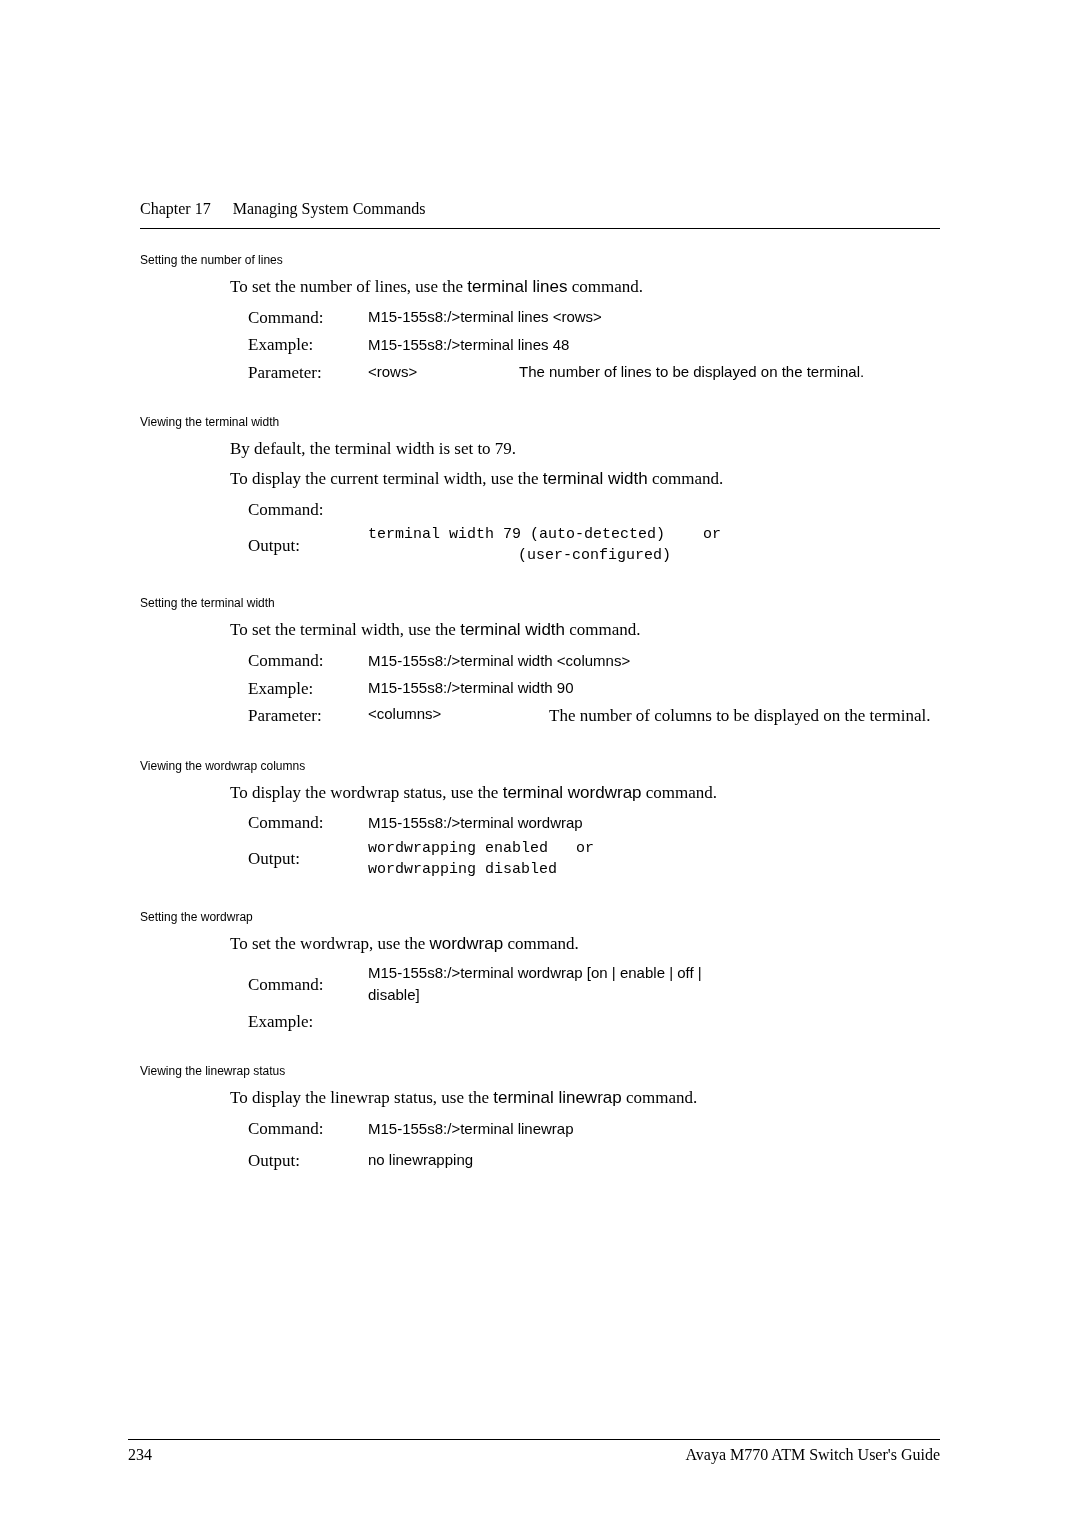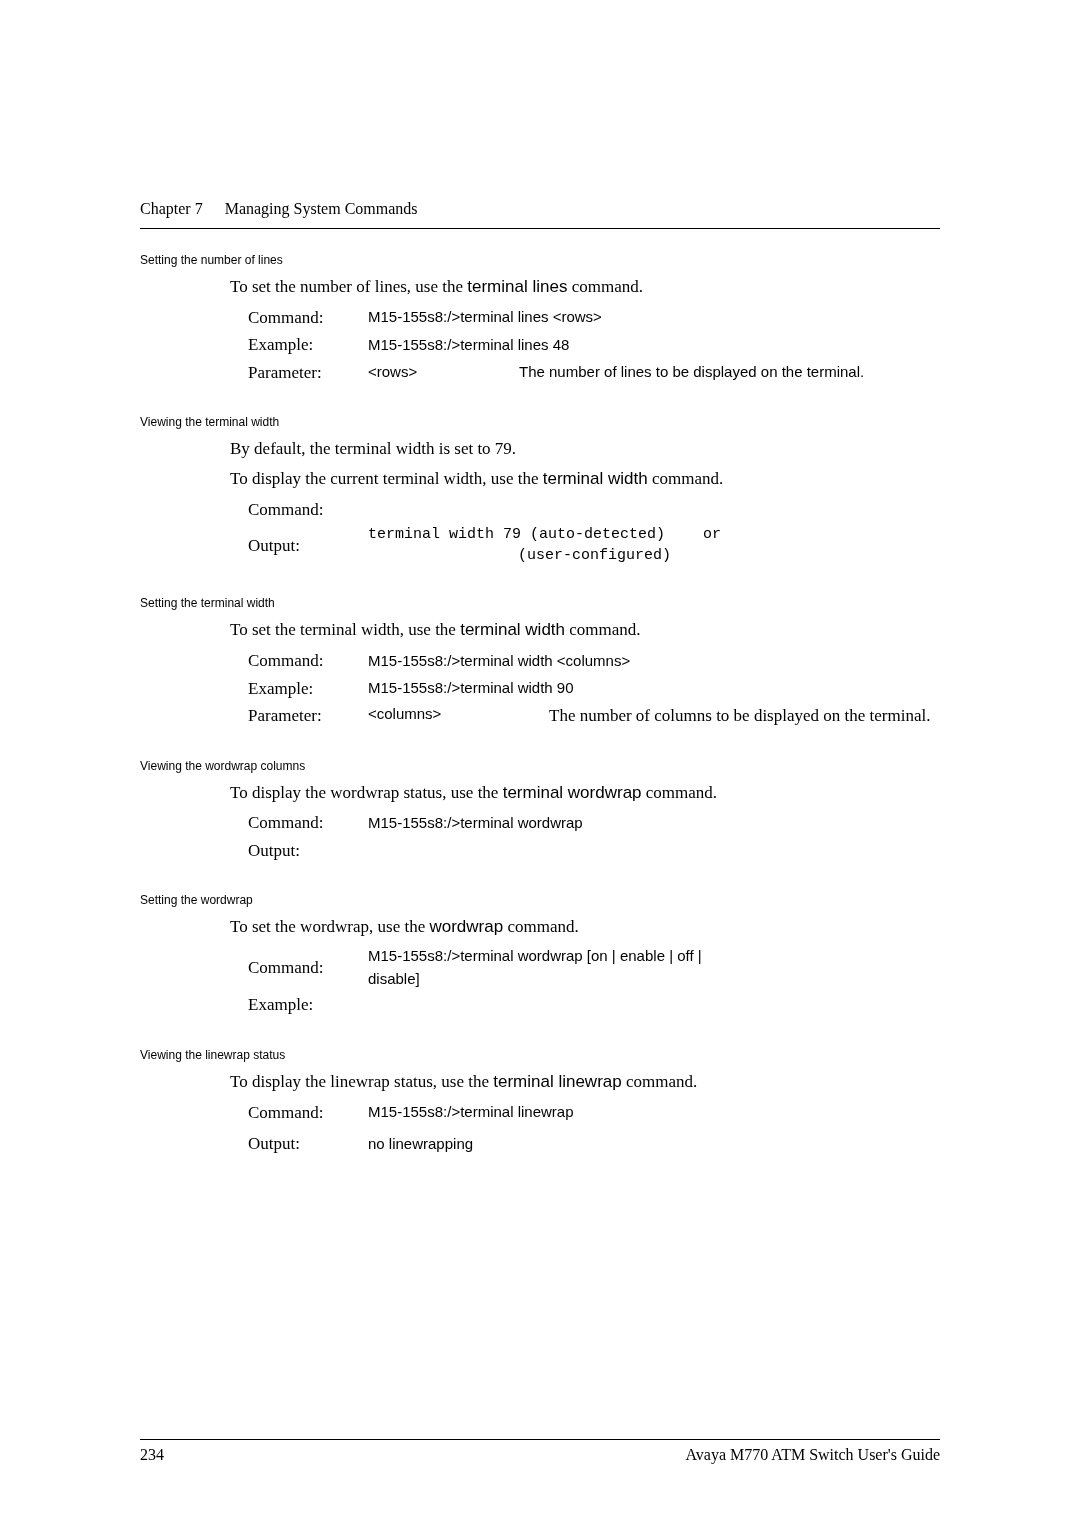--- a/index.html
+++ b/index.html
@@ -84,21 +84,21 @@
       font-size: 17px;
     }
     .output-multi {
       font-family: Liberation Mono, monospace;
       font-size: 15px;
       line-height: 1.4;
     }
     .footer {
       position: absolute;
       bottom: 64px;
-      left: 140px;
+      left: 128px;
       right: 140px;
     }
     hr.bottom-rule {
       border: none;
       border-top: 1px solid #000;
       margin-bottom: 6px;
     }
     .footer-row {
       display: flex;
       justify-content: space-between;
@@ -110,21 +110,21 @@
       margin-left: 38px;
     }
     .indent-extra {
       margin-left: 150px;
     }
   </style>
 </head>
 <body>
 
 <div class="chapter-header">
-  <span class="chapter-num">Chapter 7</span>
+  <span class="chapter-num">Chapter 17</span>
   <span>Managing System Commands</span>
 </div>
 <hr class="top-rule">
 
 <div class="section">
   <div class="section-title">Setting the number of lines</div>
   <div class="body-text">
     <span>To set the number of lines, use the </span><span class="cmd-name">terminal lines</span><span> command.</span>
   </div>
   <div class="row">
@@ -188,20 +188,24 @@
   <div class="section-title">Viewing the wordwrap columns</div>
   <div class="body-text">
     <span>To display the wordwrap status, use the </span><span class="cmd-name">terminal wordwrap</span><span> command.</span>
   </div>
   <div class="row">
     <div class="row-label">Command:</div>
     <div class="row-value">M15-155s8:/&gt;terminal wordwrap</div>
   </div>
   <div class="row">
     <div class="row-label">Output:</div>
+    <div class="row-value output-multi">
+      <span>wordwrapping enabled</span><span class="or-text" style="margin-left:28px;">or</span><br>
+      <span>wordwrapping disabled</span>
+    </div>
   </div>
 </div>
 
 <div class="section">
   <div class="section-title">Setting the wordwrap</div>
   <div class="body-text">
     <span>To set the wordwrap, use the </span><span class="cmd-name">wordwrap</span><span> command.</span>
   </div>
   <div class="row">
     <div class="row-label">Command:</div>

